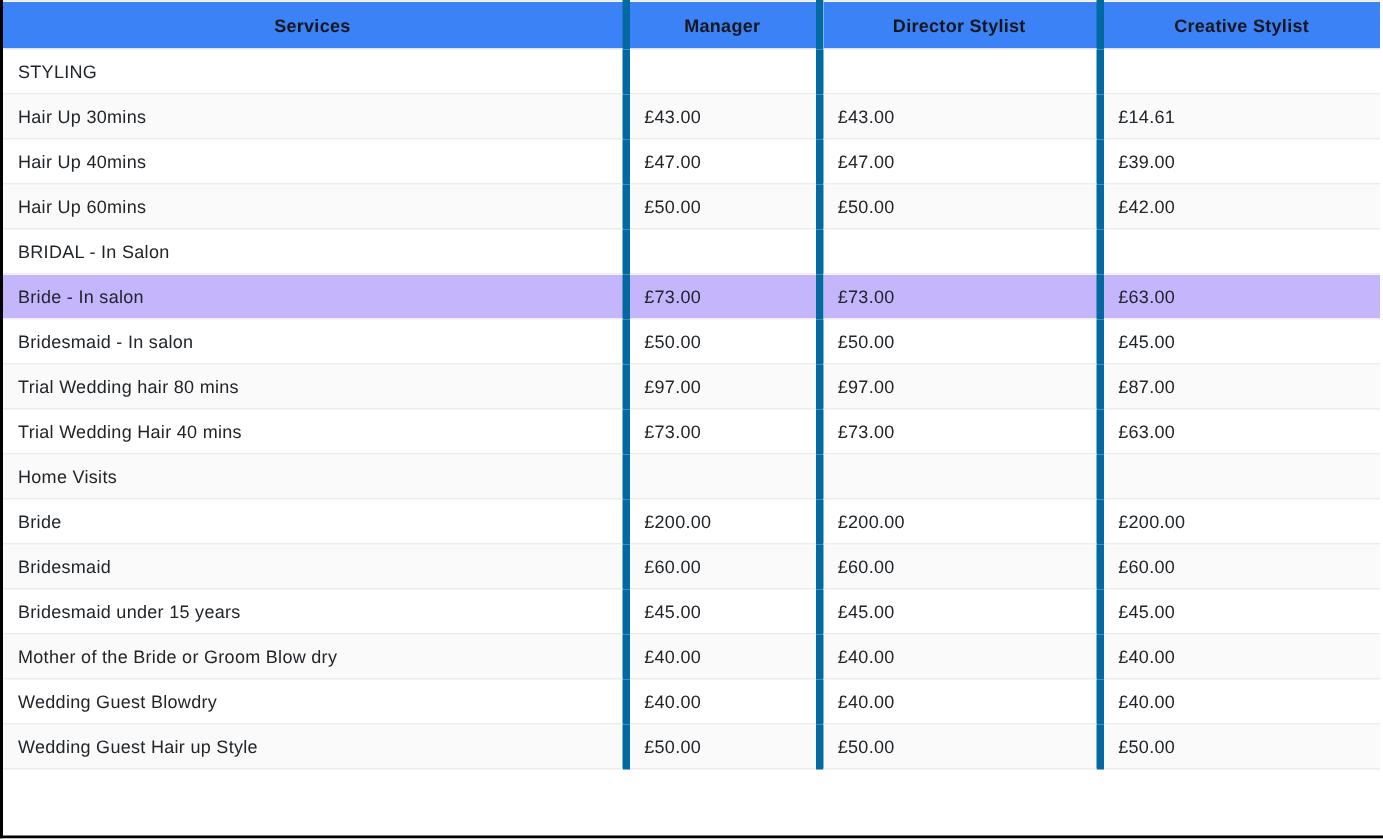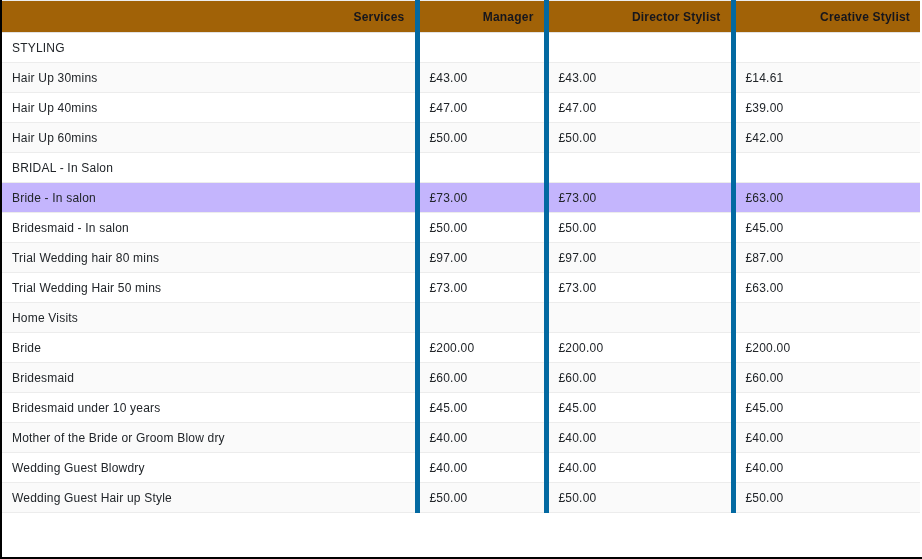--- a/index.html
+++ b/index.html
@@ -24,23 +24,23 @@
     letter-spacing: 0.2px;
     color: #212529;
     border-top: 1px solid #ededed;
   }
   col.c-services { width: 415px; }
   col.c-manager  { width: 129px; }
   col.c-director { width: 187px; }
   col.c-creative { width: 187px; }
 
   thead th {
-    background: #a16207;
+    background: #3b82f6;
     font-weight: bold;
-    text-align: right;
+    text-align: center;
     vertical-align: middle;
     height: 32px;
     padding: 0 10px;
     border-bottom: 1px solid #e2e2e2;
     color: #16161d;
     white-space: nowrap;
     overflow: hidden;
   }
   tbody td {
     height: 30px;
@@ -120,21 +120,21 @@
           <td>£50.00</td>
           <td>£45.00</td>
         </tr>
         <tr>
           <td>Trial Wedding hair 80 mins</td>
           <td>£97.00</td>
           <td>£97.00</td>
           <td>£87.00</td>
         </tr>
         <tr>
-          <td>Trial Wedding Hair 50 mins</td>
+          <td>Trial Wedding Hair 40 mins</td>
           <td>£73.00</td>
           <td>£73.00</td>
           <td>£63.00</td>
         </tr>
         <tr>
           <td>Home Visits</td>
           <td></td>
           <td></td>
           <td></td>
         </tr>
@@ -144,21 +144,21 @@
           <td>£200.00</td>
           <td>£200.00</td>
         </tr>
         <tr>
           <td>Bridesmaid</td>
           <td>£60.00</td>
           <td>£60.00</td>
           <td>£60.00</td>
         </tr>
         <tr>
-          <td>Bridesmaid under 10 years</td>
+          <td>Bridesmaid under 15 years</td>
           <td>£45.00</td>
           <td>£45.00</td>
           <td>£45.00</td>
         </tr>
         <tr>
           <td>Mother of the Bride or Groom Blow dry</td>
           <td>£40.00</td>
           <td>£40.00</td>
           <td>£40.00</td>
         </tr>

